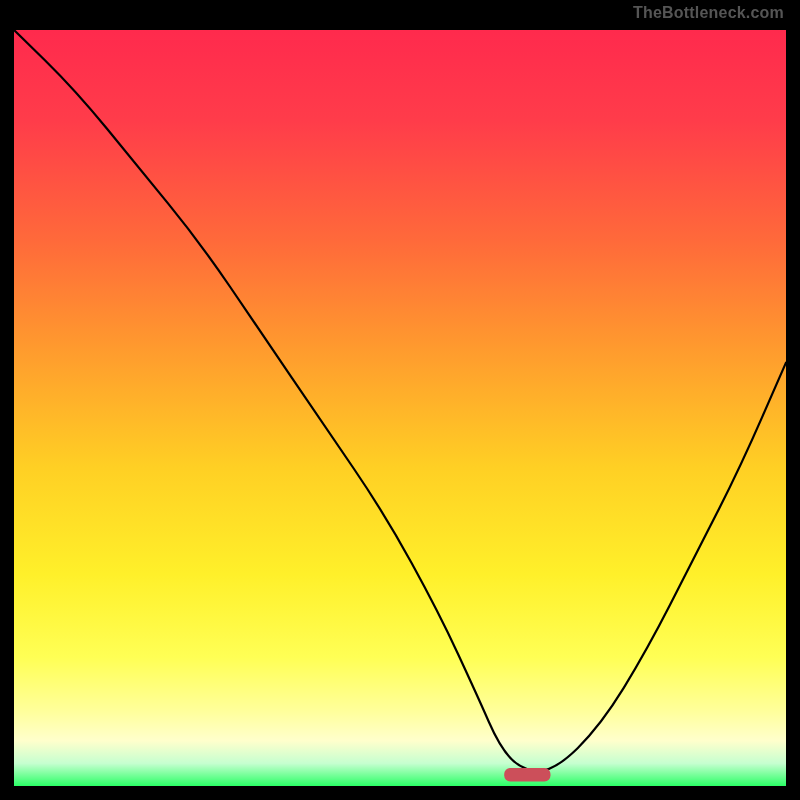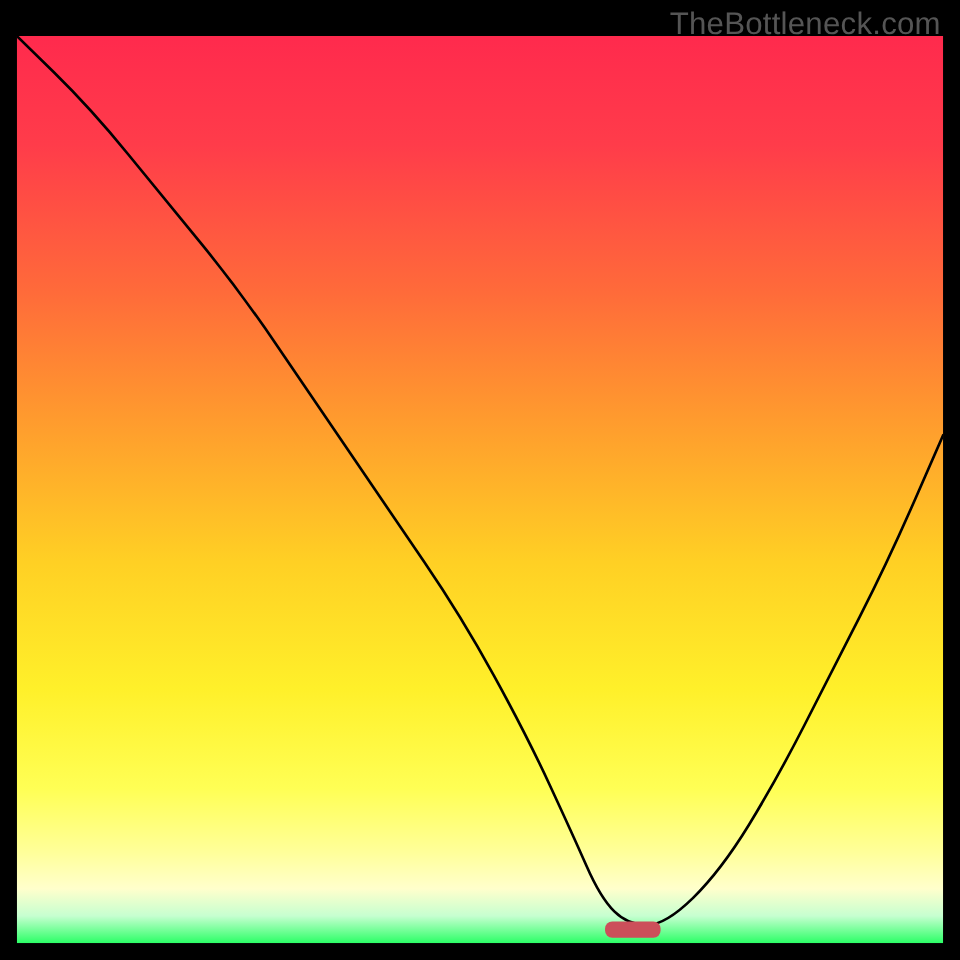--- a/index.html
+++ b/index.html
@@ -15,22 +15,22 @@
     position: relative;
     width: 800px;
     height: 800px;
     background: #000;
   }
   .watermark {
     position: absolute;
     top: 4px;
     right: 16px;
     color: #555;
-    font-size: 26px;
-    font-weight: 400;
+    font-size: 16px;
+    font-weight: 700;
     letter-spacing: 0.2px;
     user-select: none;
   }
   .plot-wrap {
     position: absolute;
     left: 14px;
     top: 30px;
     width: 772px;
     height: 756px;
   }

